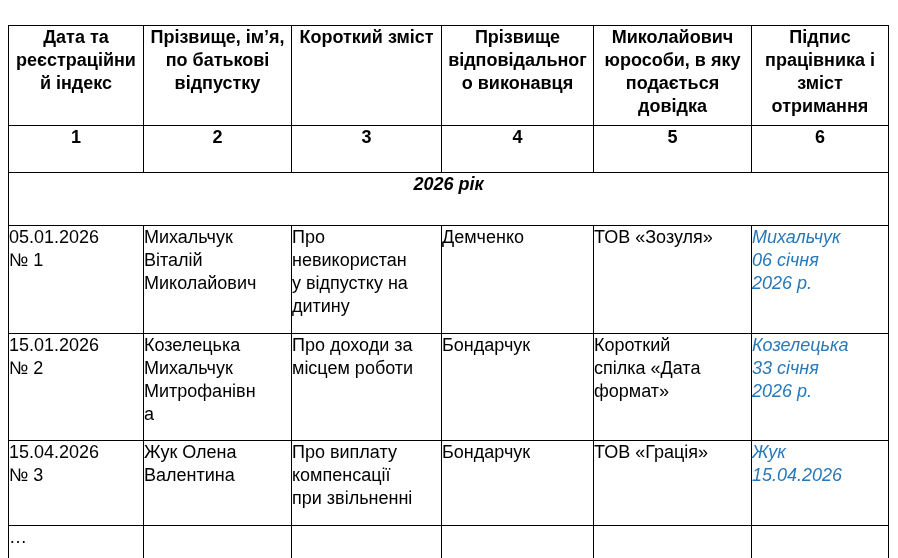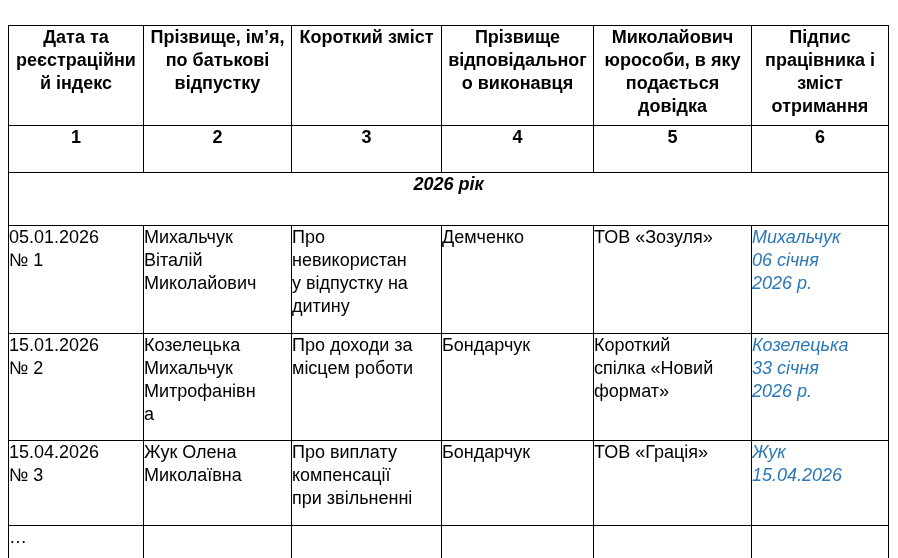--- a/index.html
+++ b/index.html
@@ -113,38 +113,38 @@
       <span class="line">Митрофанівн</span>
       <span class="line">а</span>
     </td>
     <td>
       <span class="line">Про доходи за</span>
       <span class="line">місцем роботи</span>
     </td>
     <td class="center">Бондарчук</td>
     <td>
       <span class="line">Короткий</span>
-      <span class="line">спілка «Новий</span>
+      <span class="line">спілка «Дата</span>
       <span class="line">формат»</span>
     </td>
     <td class="sig">
       <span class="line">Козелецька</span>
       <span class="line">33 січня</span>
       <span class="line">2026 р.</span>
     </td>
   </tr>
 
   <tr class="row r3">
     <td>
       <span class="line">15.04.2026</span>
       <span class="line">№ 3</span>
     </td>
     <td>
       <span class="line">Жук Олена</span>
-      <span class="line">Миколаївна</span>
+      <span class="line">Валентина</span>
     </td>
     <td>
       <span class="line">Про виплату</span>
       <span class="line">компенсації</span>
       <span class="line">при звільненні</span>
     </td>
     <td class="center">Бондарчук</td>
     <td>
       <span class="line">ТОВ «Грація»</span>
     </td>

